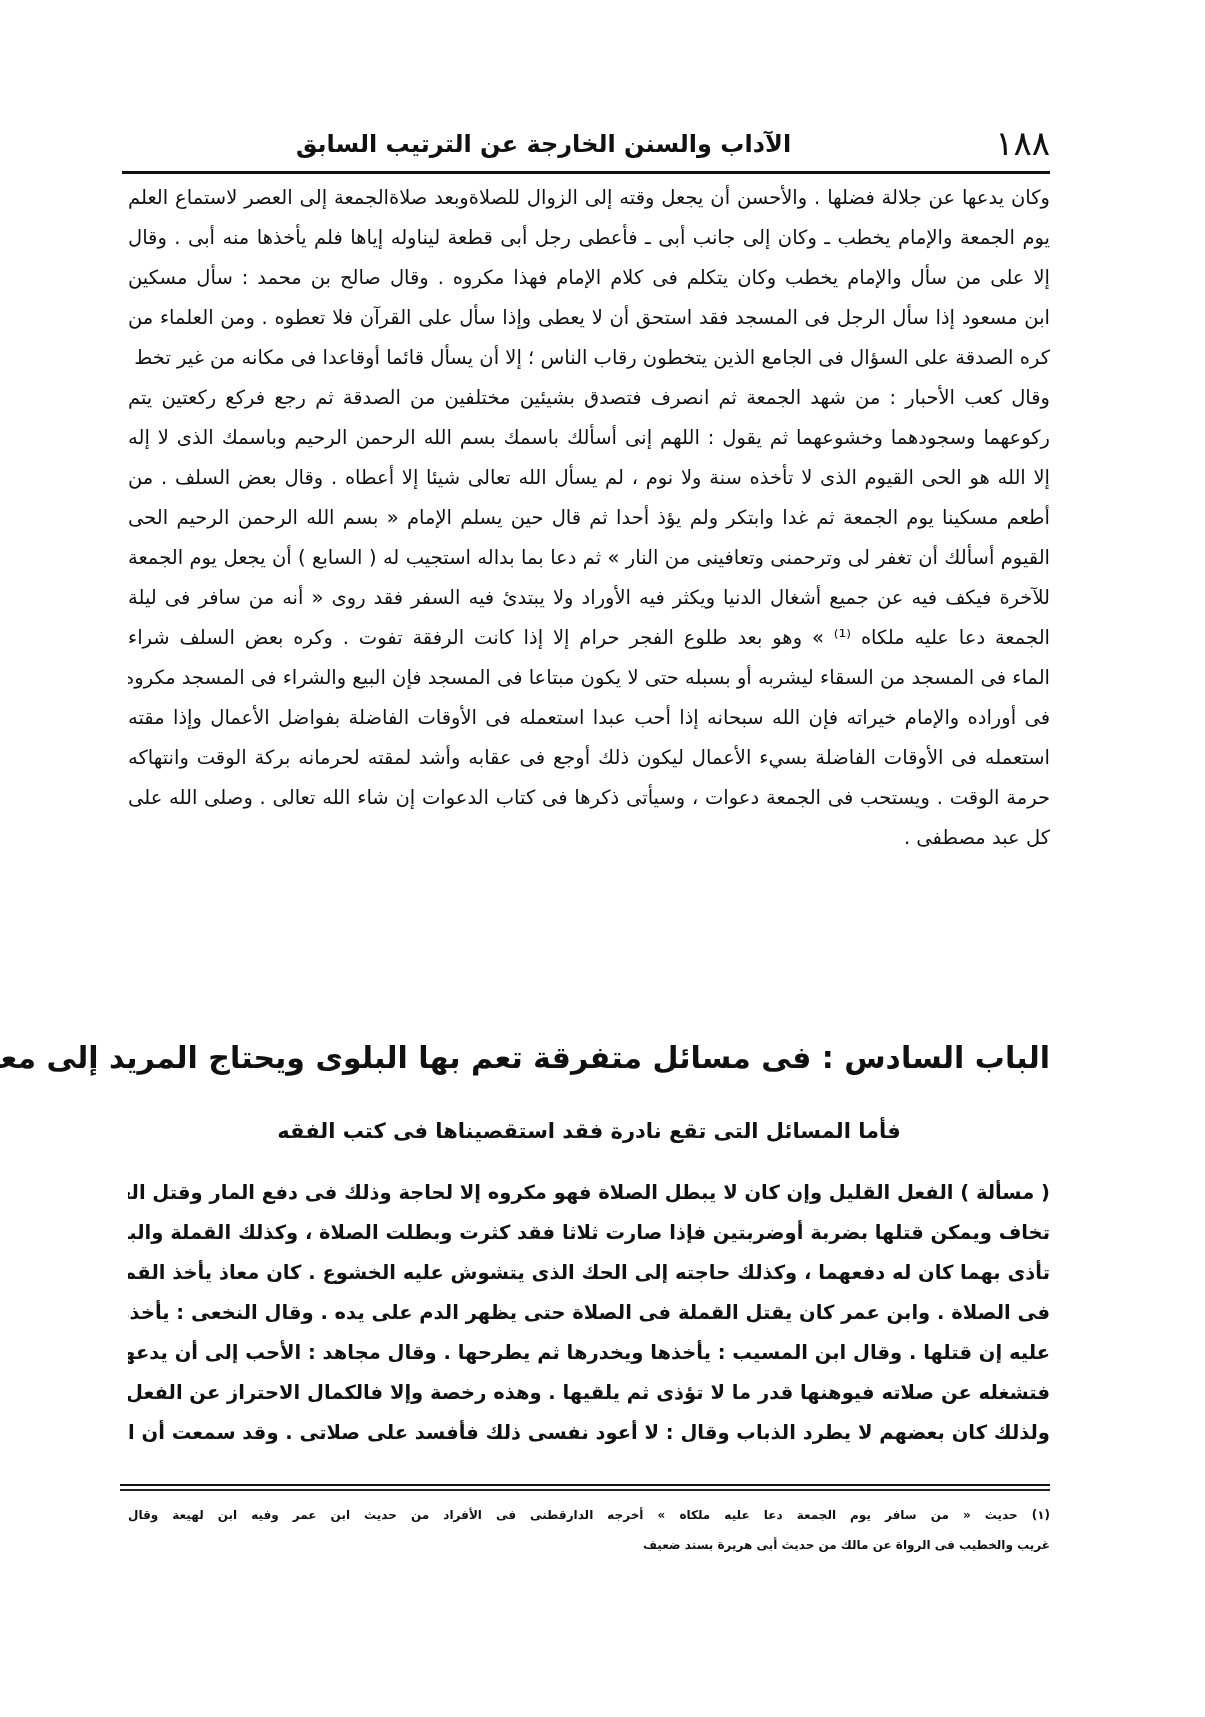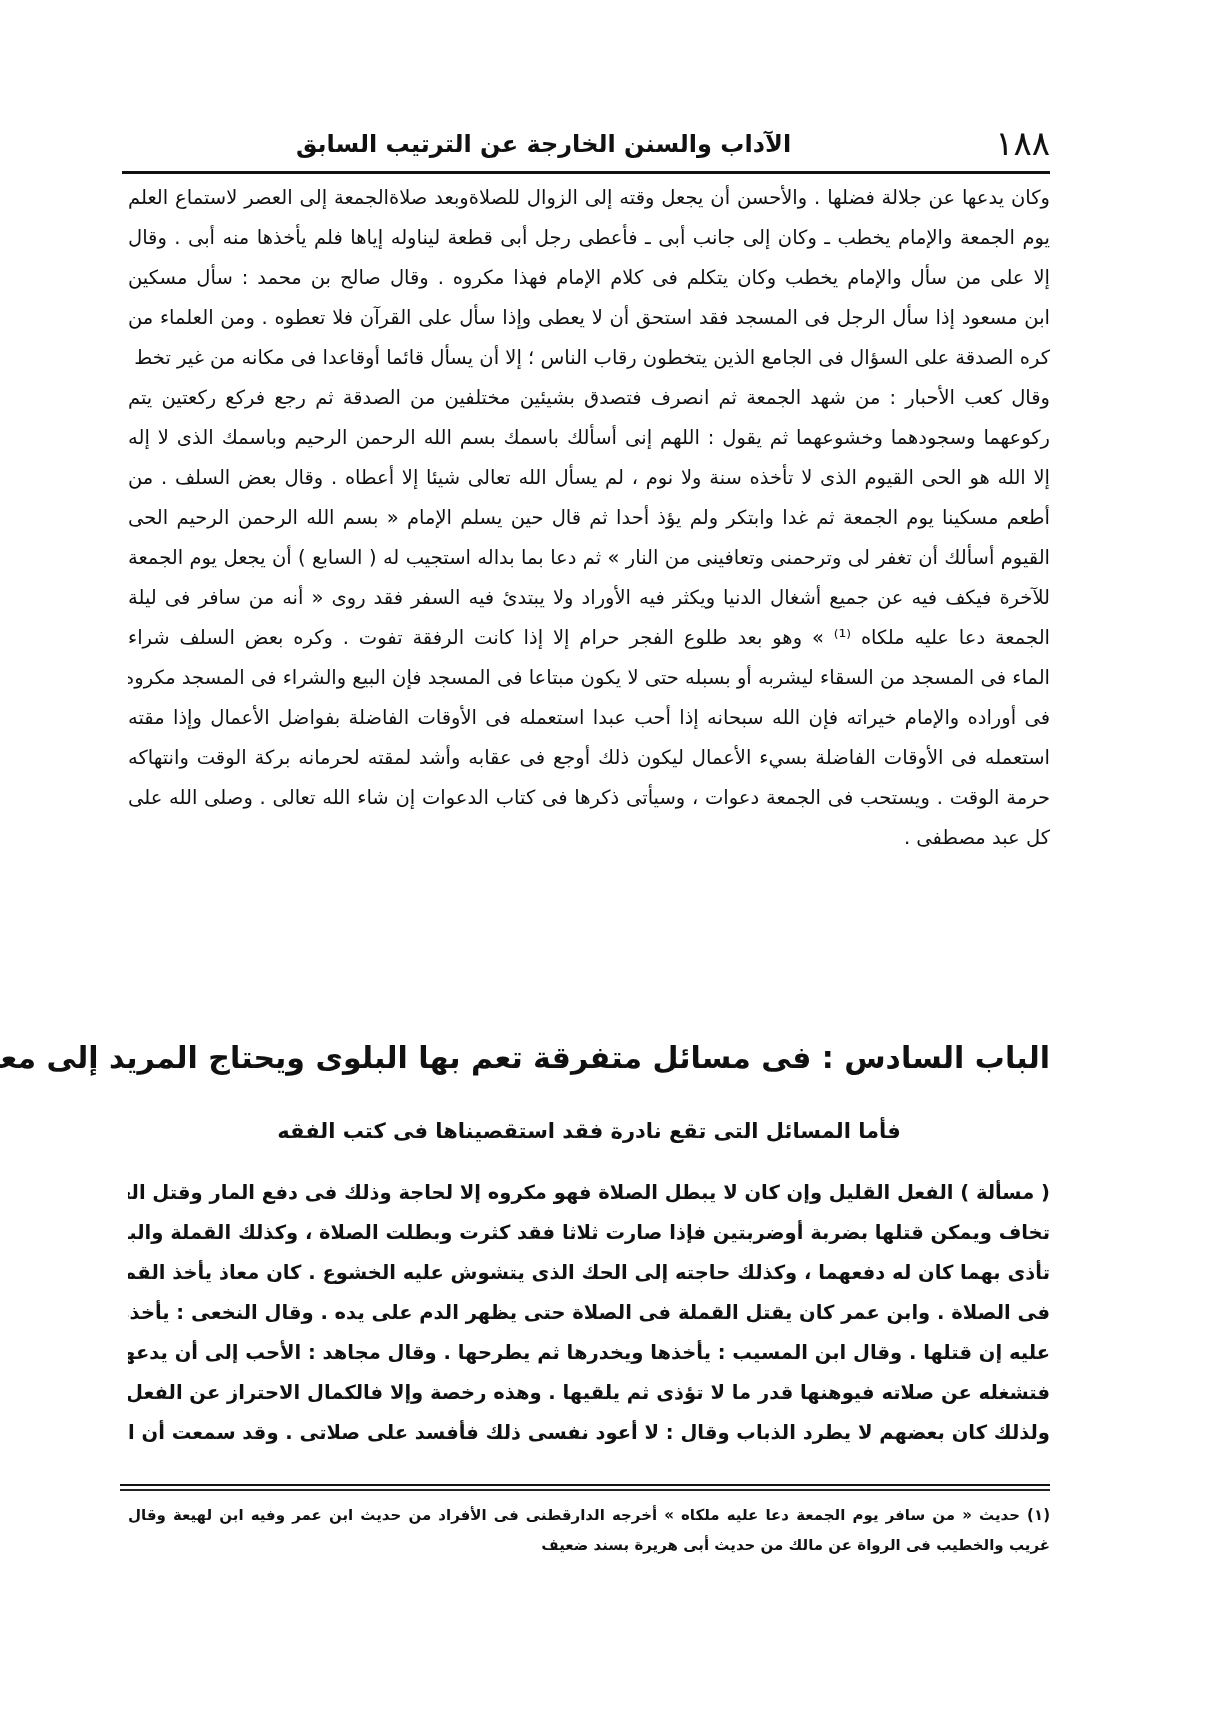--- a/index.html
+++ b/index.html
@@ -121,21 +121,21 @@
     .footnotes {
       position: absolute;
       left: 128px;
       width: 922px;
       top: 1500px;
       direction: rtl;
     }
     .footnote-line {
       height: 30px;
       line-height: 30px;
-      font-size: 15px;
+      font-size: 12px;
       font-weight: bold;
       white-space: nowrap;
       text-align: justify;
       text-align-last: justify;
       overflow: hidden;
     }
     .footnote-line.last {
       text-align-last: right;
     }
   </style>

